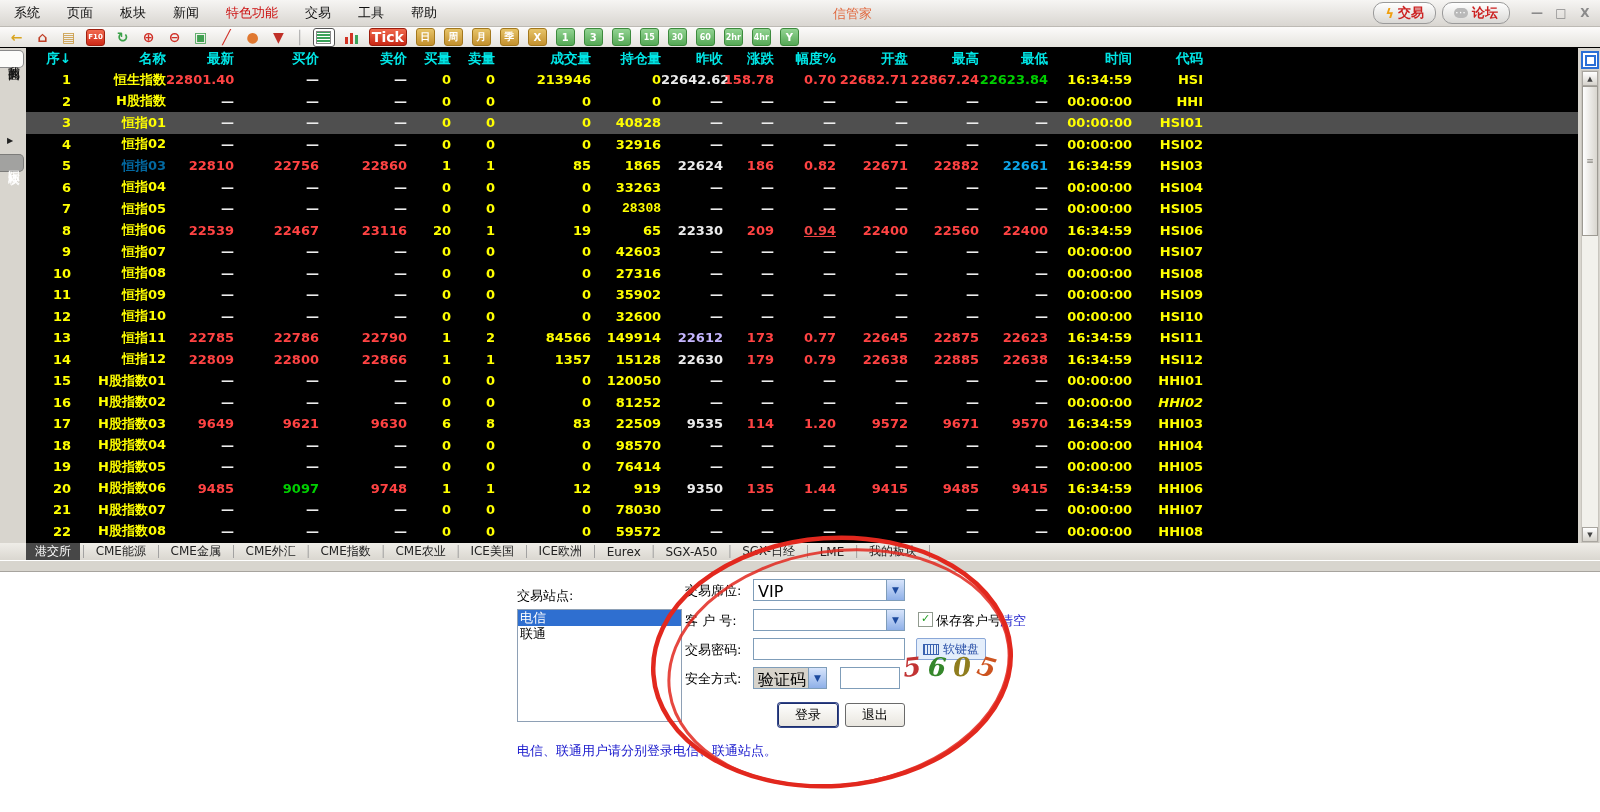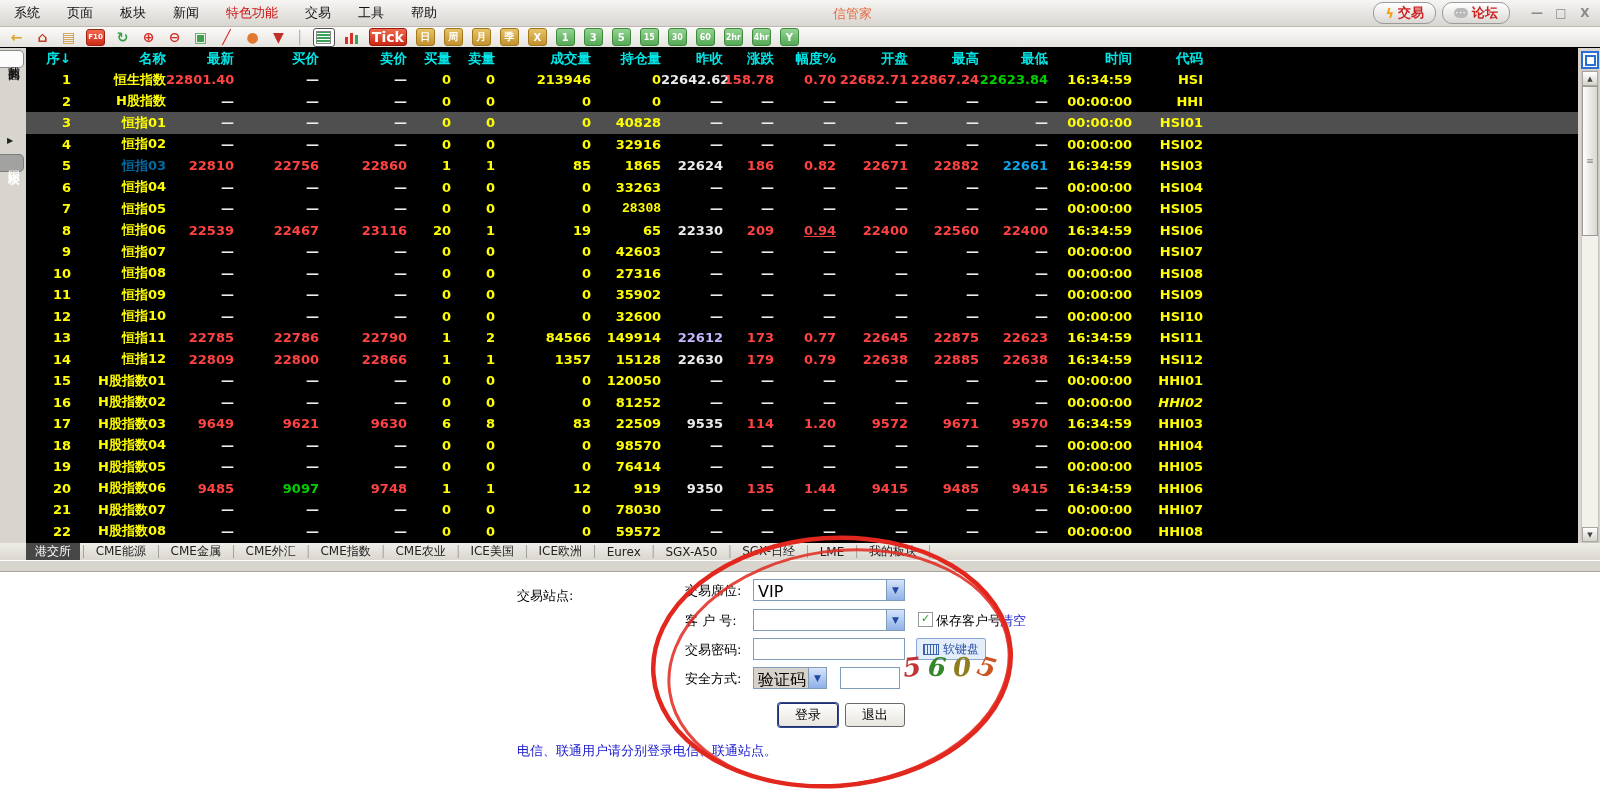--- a/index.html
+++ b/index.html
@@ -661,20 +661,24 @@
     <span class="tsep2">│</span>
     <span class="tab">LME</span>
     <span class="tsep2">│</span>
     <span class="tab">我的板块</span>
     <span class="tsep2">│</span>
   </div>
 <div class="divband"></div>
 
 <div class="login">
   <div class="lbl" style="left:517px;top:15px;">交易站点:</div>
+  <div class="listbox" id="sitelist">
+      <div class="item sel">电信</div>
+      <div class="item">联通</div>
+    </div>
 
   <div class="lbl" style="left:685px;top:10px;">交易席位:</div>
   <div class="combo" style="left:753px;top:7px;width:150px;">
     <span class="val">VIP</span>
     <span class="arrow">▼</span>
   </div>
 
   <div class="lbl" style="left:685px;top:40px;">客 户 号:</div>
   <div class="combo" style="left:753px;top:37px;width:150px;">
     <span class="val"></span>

